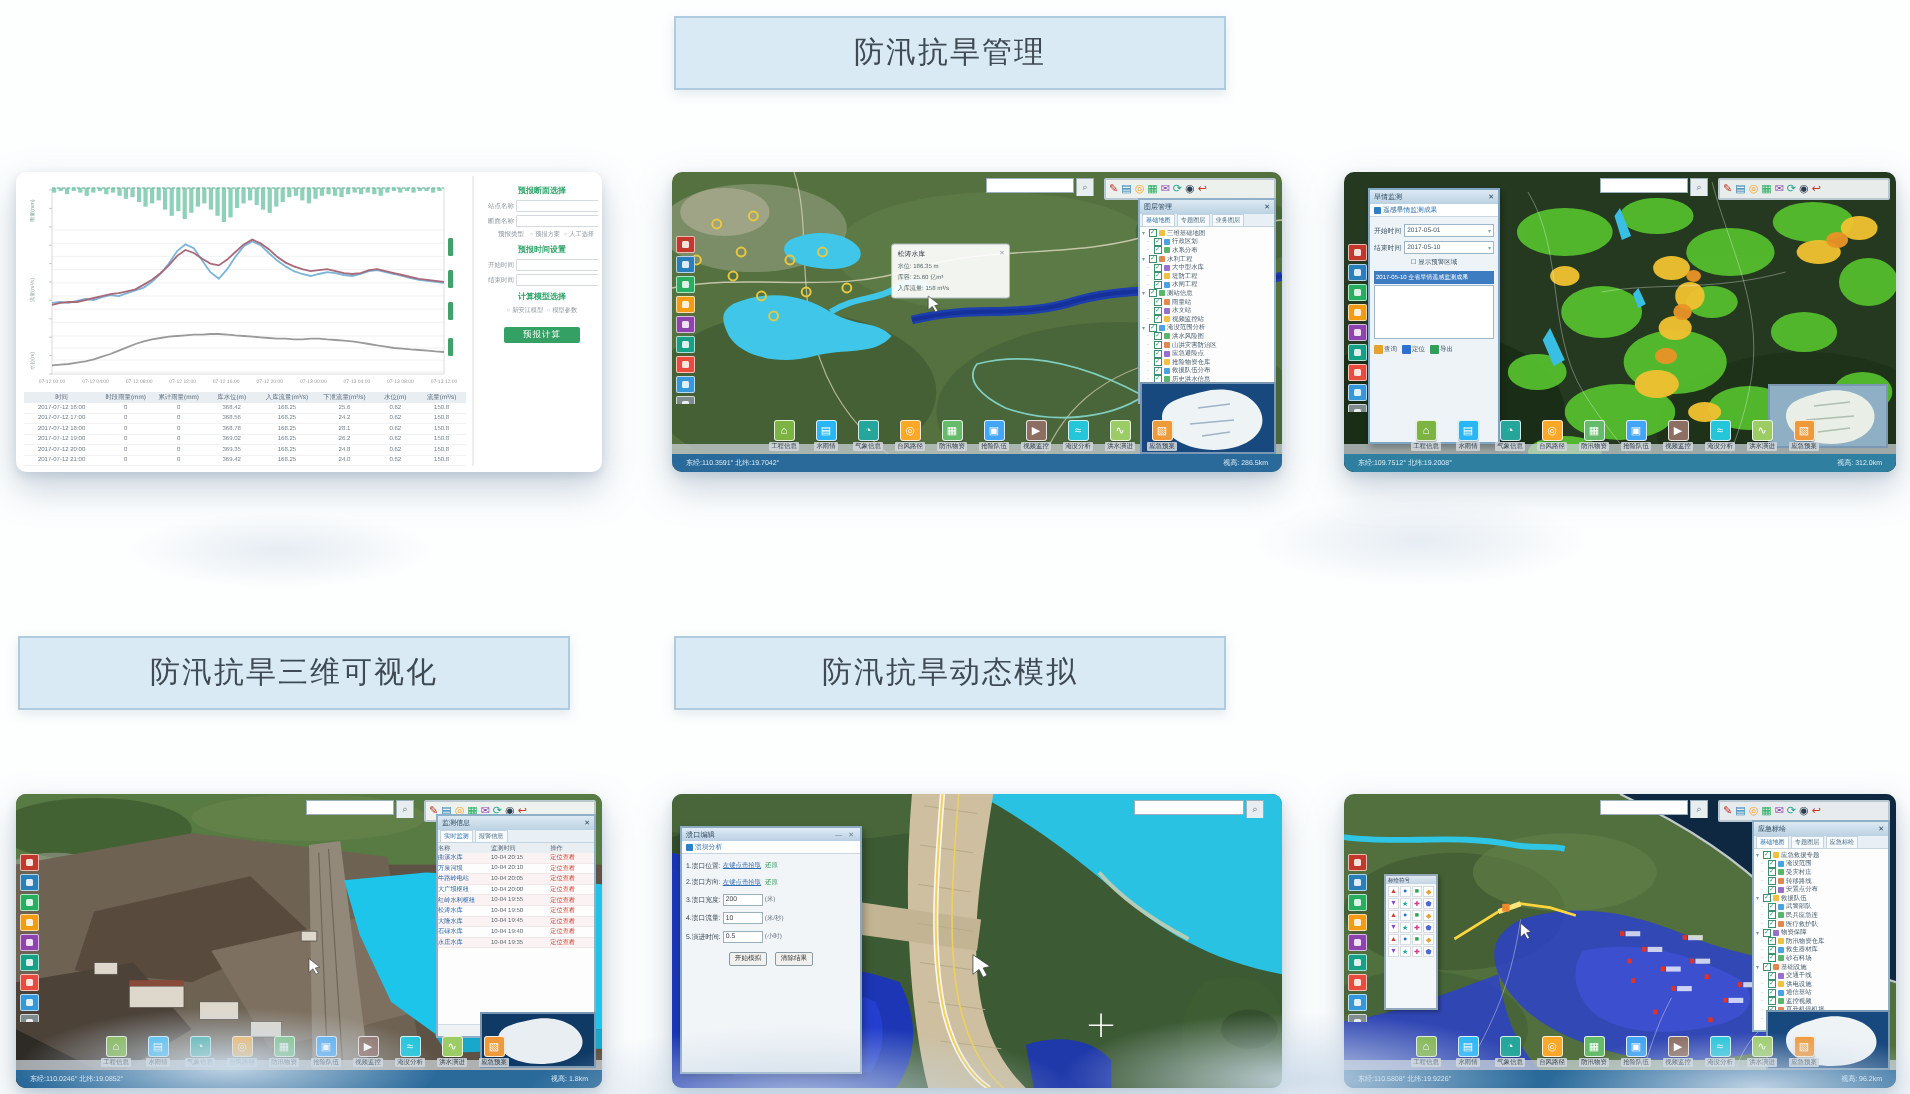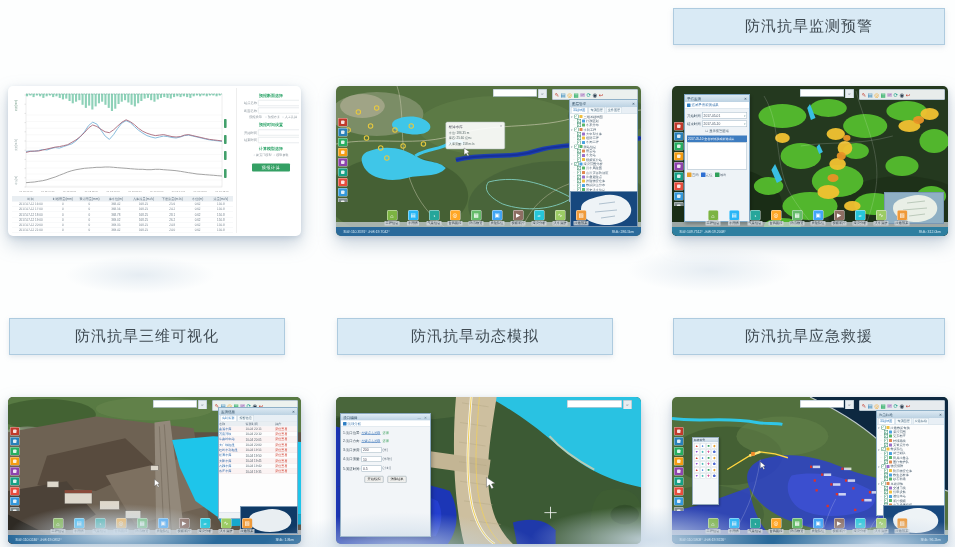--- a/index.html
+++ b/index.html
@@ -374,20 +374,21 @@
                 <span class="opt">模型参数</span>
               </div>
           <div class="ff-btn">预报计算</div>
         </div>
           </div>
       </div>
     </div>
   </section>
 
   <section class="cell r1 c2">
+    <div class="title-btn">防汛抗旱管理</div>
     <div class="thumb">
       <svg class="scene" viewBox="0 0 300 150" preserveAspectRatio="none">
         <rect width="300" height="150" fill="#54713f"></rect>
         <ellipse cx="60" cy="110" rx="70" ry="40" fill="#3e5a30" opacity=".7"></ellipse>
         <ellipse cx="220" cy="120" rx="90" ry="45" fill="#46633a" opacity=".8"></ellipse>
         <ellipse cx="160" cy="40" rx="80" ry="30" fill="#62804a" opacity=".6"></ellipse>
         <ellipse cx="40" cy="28" rx="46" ry="22" fill="#9aa486" opacity=".55"></ellipse>
         <ellipse cx="26" cy="20" rx="22" ry="12" fill="#b9b49b" opacity=".6"></ellipse>
         <ellipse cx="268" cy="30" rx="40" ry="20" fill="#43603a" opacity=".7"></ellipse>
         <path d="M0,58 C40,50 80,62 120,48 C160,36 200,44 240,30 L300,24" stroke="#ded8c0" stroke-width=".7" fill="none" opacity=".8"></path>
@@ -633,21 +634,20 @@
       <div class="sb">
           <div class="zi">
         <span>东经:110.3591°  北纬:19.7042°</span>
         <span>视高: 286.5km</span>
           </div>
         </div>
     </div>
   </section>
 
   <section class="cell r1 c3">
-    <div class="title-btn">防汛抗旱监测预警</div>
     <div class="thumb">
       <svg class="scene" viewBox="0 0 300 150" preserveAspectRatio="none">
         <rect width="300" height="150" fill="#24391f"></rect>
         <ellipse cx="50" cy="120" rx="70" ry="40" fill="#182a14" opacity=".8"></ellipse>
         <ellipse cx="250" cy="130" rx="80" ry="40" fill="#1d3018" opacity=".8"></ellipse>
         <g fill="#57c22f" opacity=".92">
           <ellipse cx="120" cy="30" rx="26" ry="12"></ellipse>
             <ellipse cx="170" cy="22" rx="20" ry="9"></ellipse>
           <ellipse cx="210" cy="40" rx="24" ry="12"></ellipse>
             <ellipse cx="255" cy="25" rx="22" ry="10"></ellipse>
@@ -1086,21 +1086,20 @@
         <div class="sd-btns">
           <span class="sd-btn">开始模拟</span>
           <span class="sd-btn">清除结果</span>
         </div>
       </div>
         </div>
     </div>
   </section>
 
   <section class="cell r2 c3">
-    <div class="title-btn">防汛抗旱应急救援</div>
     <div class="thumb">
       <svg class="scene" viewBox="0 0 300 150" preserveAspectRatio="none">
         <rect width="300" height="150" fill="#52703e"></rect>
         <ellipse cx="60" cy="60" rx="60" ry="30" fill="#3e5a30" opacity=".7"></ellipse>
         <ellipse cx="40" cy="120" rx="60" ry="30" fill="#46633a" opacity=".8"></ellipse>
         <ellipse cx="120" cy="40" rx="50" ry="20" fill="#62804a" opacity=".6"></ellipse>
         <path d="M150,0 L300,0 L300,96 C270,88 252,70 236,54 C214,34 190,18 150,0 Z" fill="#0d2840"></path>
         <path d="M150,0 C190,18 214,34 236,54 C252,70 270,88 300,96" stroke="#cdd6d8" stroke-width="1.2" fill="none" opacity=".9"></path>
         <path d="M0,22 C30,26 60,20 92,26 C104,28 112,26 120,28" stroke="#2fc6e6" stroke-width="3" fill="none"></path>
         <path d="M96,64 C130,54 160,62 186,72 C216,84 244,84 262,96 C276,106 268,122 244,128 C210,136 170,140 140,130 C110,122 92,108 84,92 C78,78 84,70 96,64 Z" fill="#2b3ed2" opacity=".8"></path>

